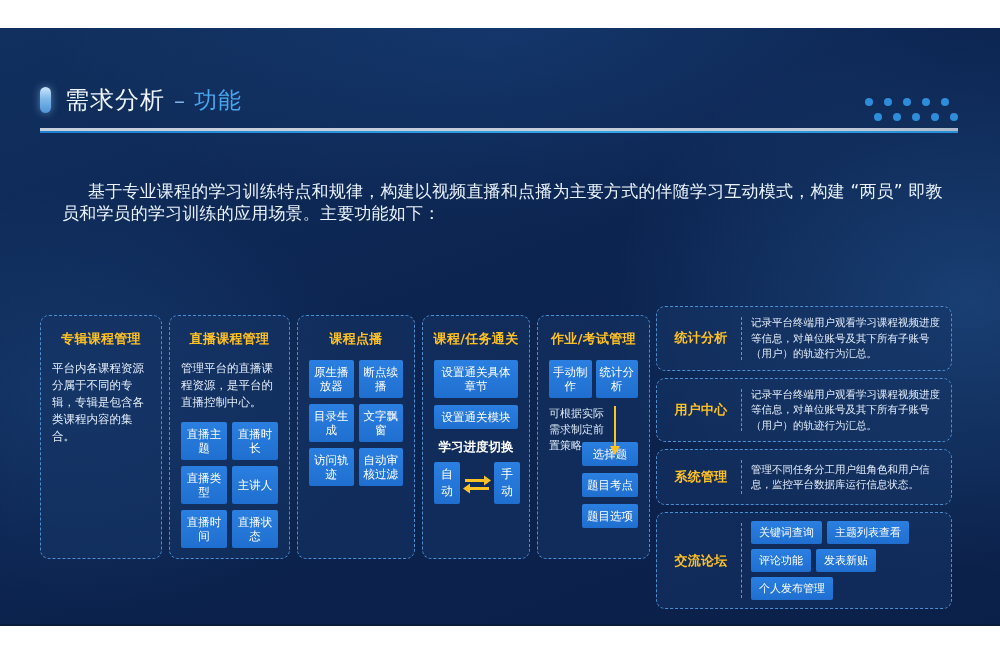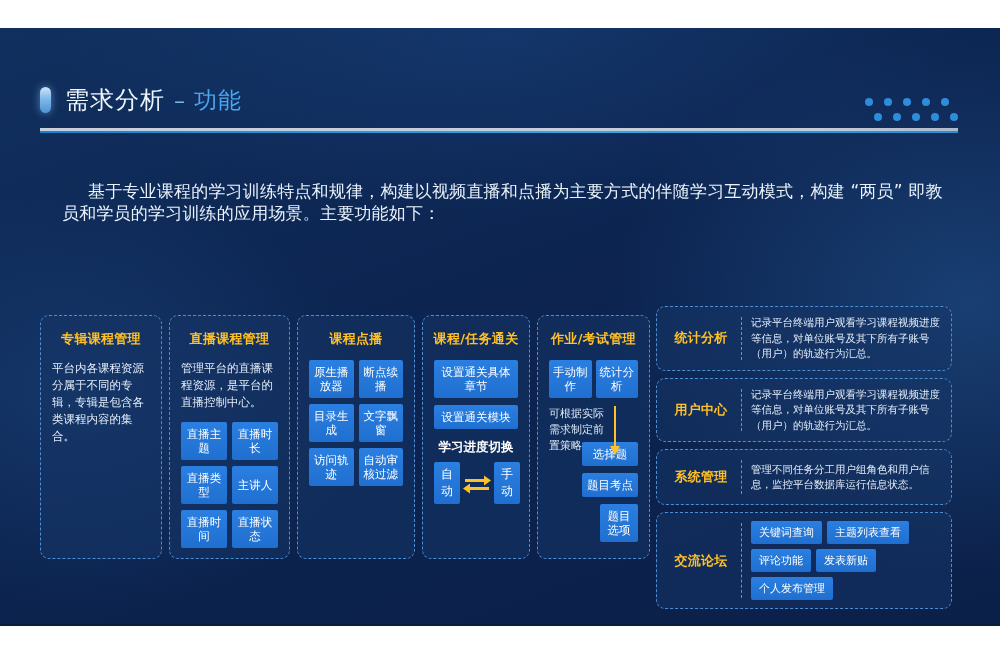--- a/index.html
+++ b/index.html
@@ -215,21 +215,21 @@
         <div class="note" style="width:62px">可根据实际需求制定前置策略</div>
         <span class="arrow-v">
           <svg width="16" height="50" viewBox="0 0 16 50">
             <path d="M7 0 H9 V40 H13 L8 49 L3 40 H7 Z" fill="#ffc125"></path>
           </svg>
         </span>
       </div>
       <div class="stack" style="align-items:flex-end; margin-top:-12px">
         <div class="btn" style="width:56px">选择题</div>
         <div class="btn" style="width:56px">题目考点</div>
-        <div class="btn" style="width:38px">题目选项</div>
+        <div class="btn" style="width:56px">题目选项</div>
       </div>
     </div>
   </div>
 
   <div class="right">
 
     <div class="rrow">
       <div class="rrow-title">统计分析</div>
       <div class="rsep"></div>
       <div class="rrow-desc">记录平台终端用户观看学习课程视频进度等信息，对单位账号及其下所有子账号（用户）的轨迹行为汇总。</div>

